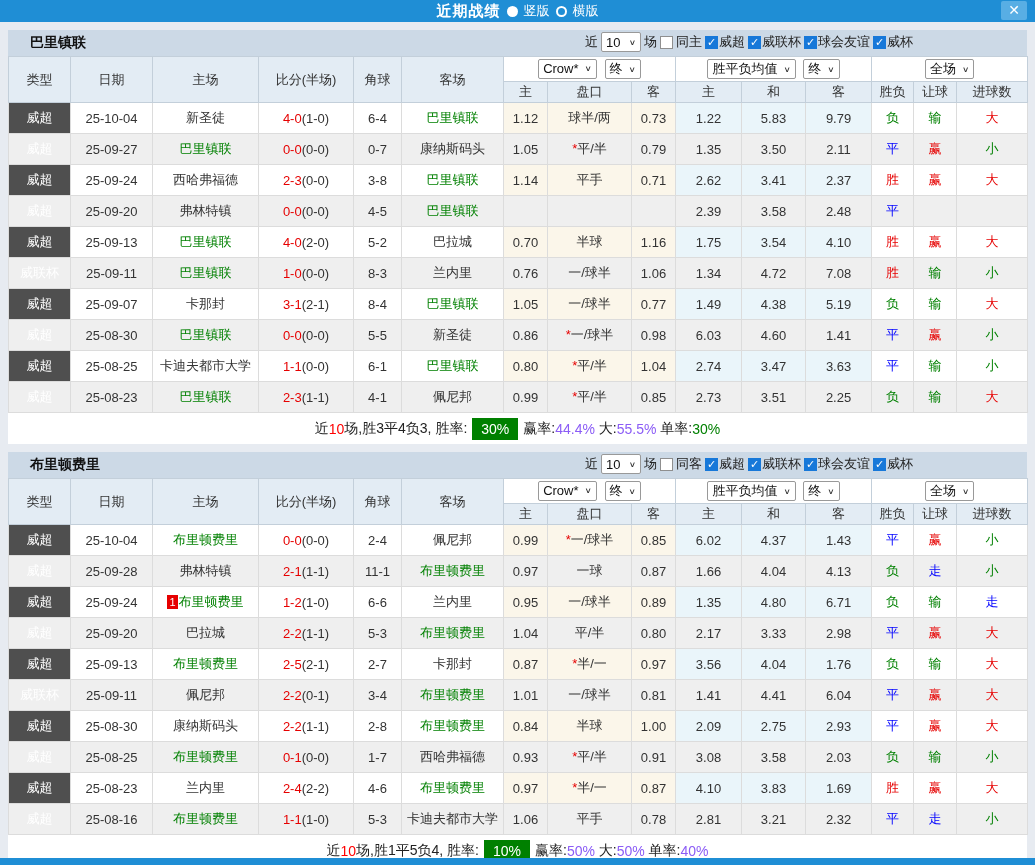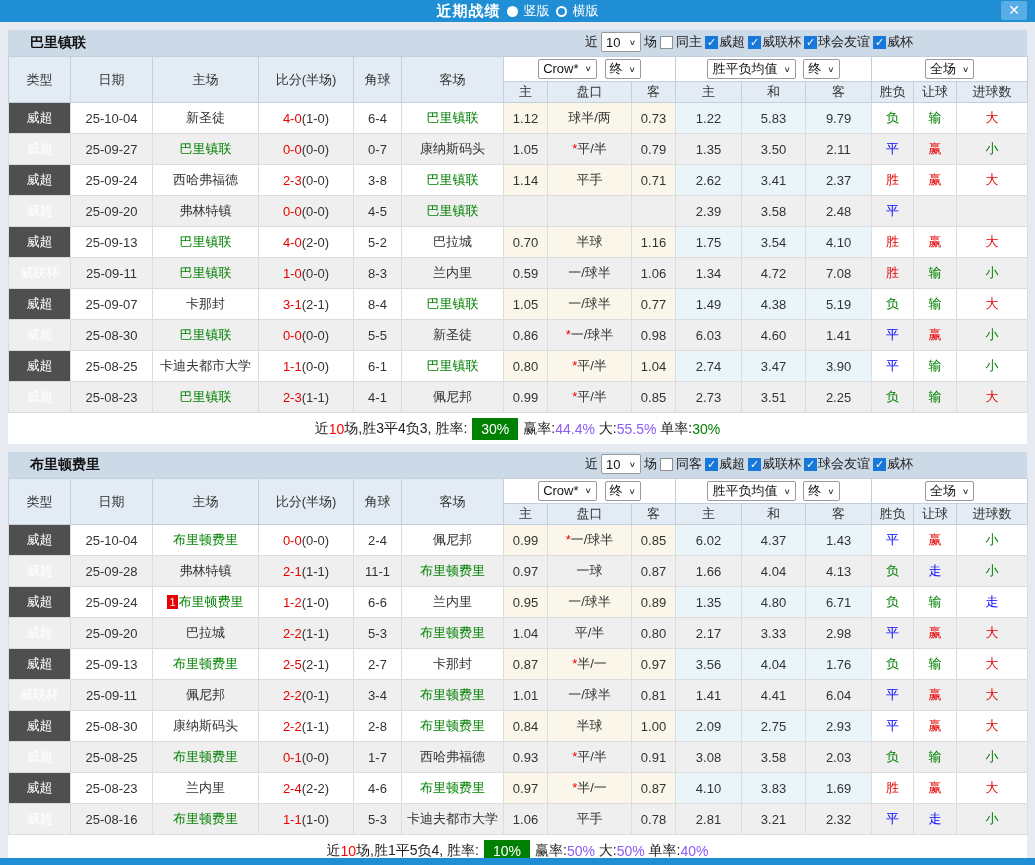--- a/index.html
+++ b/index.html
@@ -270,21 +270,21 @@
     <td class="c-red">大</td>
   </tr>
 
   <tr class="alt">
     <td class="type-cup">威联杯</td>
     <td>25-09-11</td>
     <td><span class="team-green">巴里镇联</span></td>
     <td><span class="score-main">1-0</span><span>(0-0)</span></td>
     <td>8-3</td>
     <td><span>兰内里</span></td>
-    <td class="cream">0.59</td>
+    <td class="cream">0.76</td>
     <td class="cream">一/球半</td>
     <td class="cream">1.06</td>
     <td class="lblue">1.34</td>
     <td class="lblue">4.72</td>
     <td class="lblue">7.08</td>
     <td class="c-red">胜</td>
     <td class="c-green">输</td>
     <td class="c-green">小</td>
   </tr>
 
@@ -329,21 +329,21 @@
     <td>25-08-25</td>
     <td><span>卡迪夫都市大学</span></td>
     <td><span class="score-main">1-1</span><span>(0-0)</span></td>
     <td>6-1</td>
     <td><span class="team-green">巴里镇联</span></td>
     <td class="cream">0.80</td>
     <td class="cream"><span class="star">*</span>平/半</td>
     <td class="cream">1.04</td>
     <td class="lblue">2.74</td>
     <td class="lblue">3.47</td>
-    <td class="lblue">3.90</td>
+    <td class="lblue">3.63</td>
     <td class="c-blue">平</td>
     <td class="c-green">输</td>
     <td class="c-green">小</td>
   </tr>
 
   <tr class="alt">
     <td class="type-dark">威超</td>
     <td>25-08-23</td>
     <td><span class="team-green">巴里镇联</span></td>
     <td><span class="score-main">2-3</span><span>(1-1)</span></td>

